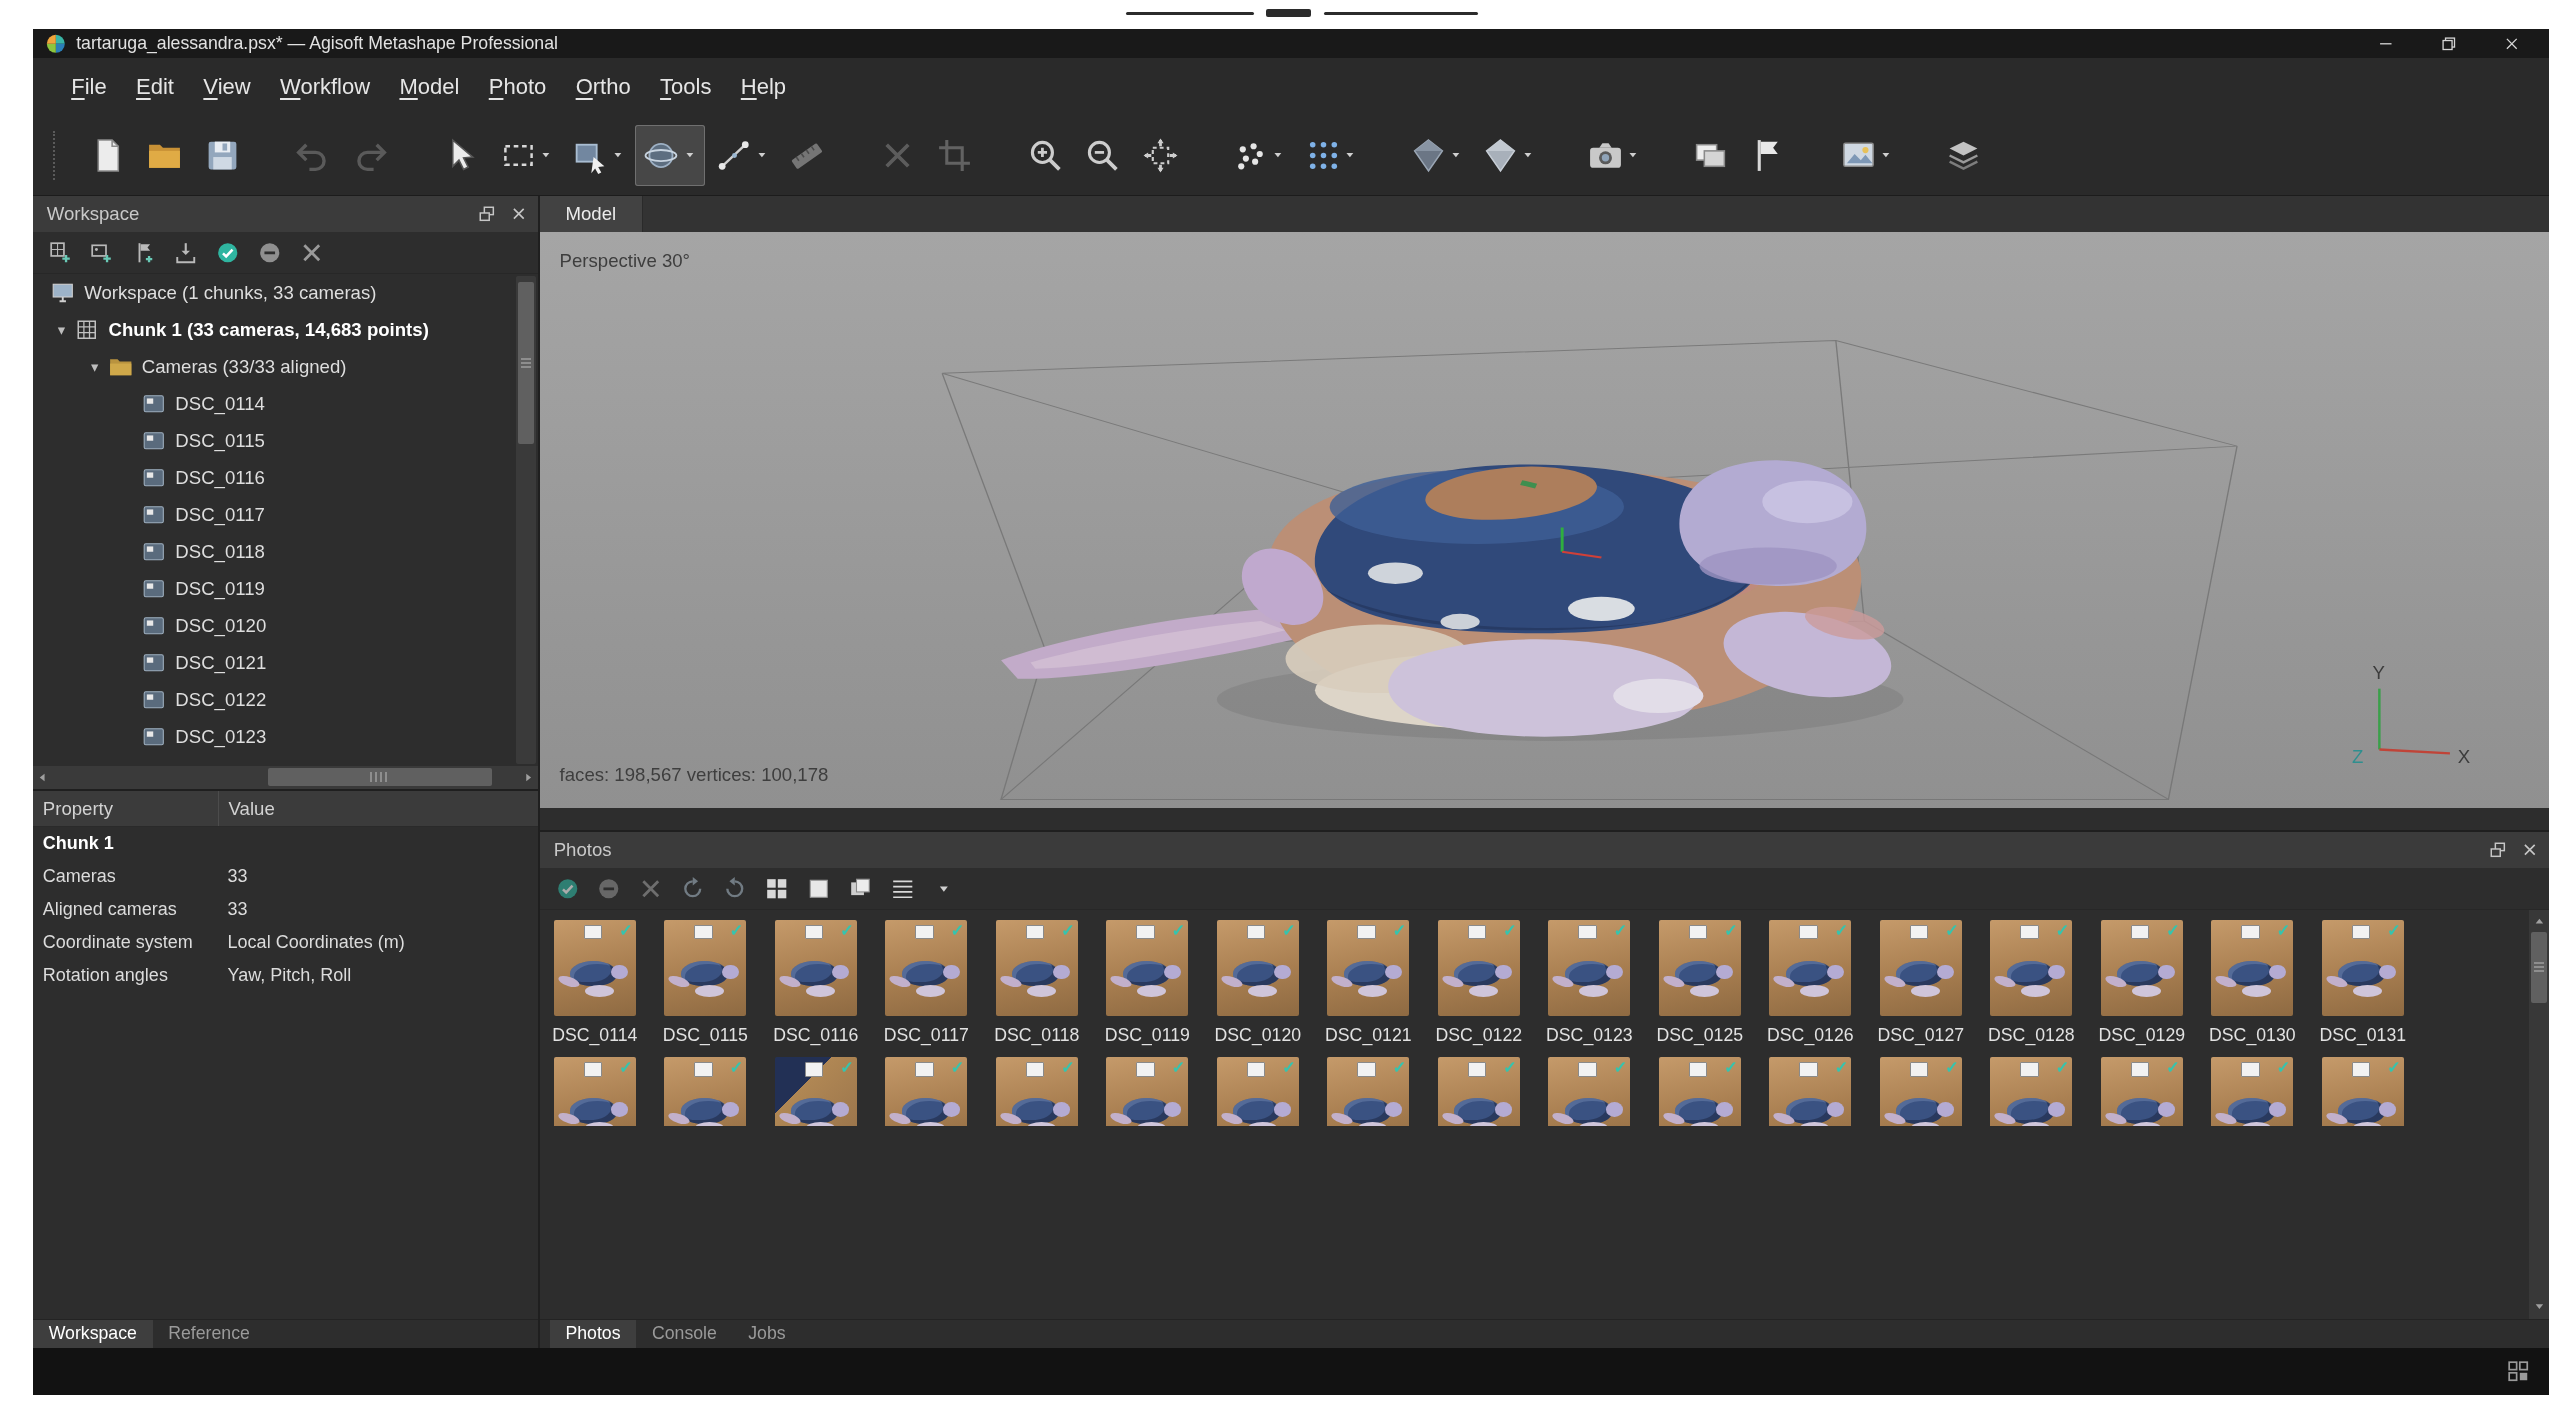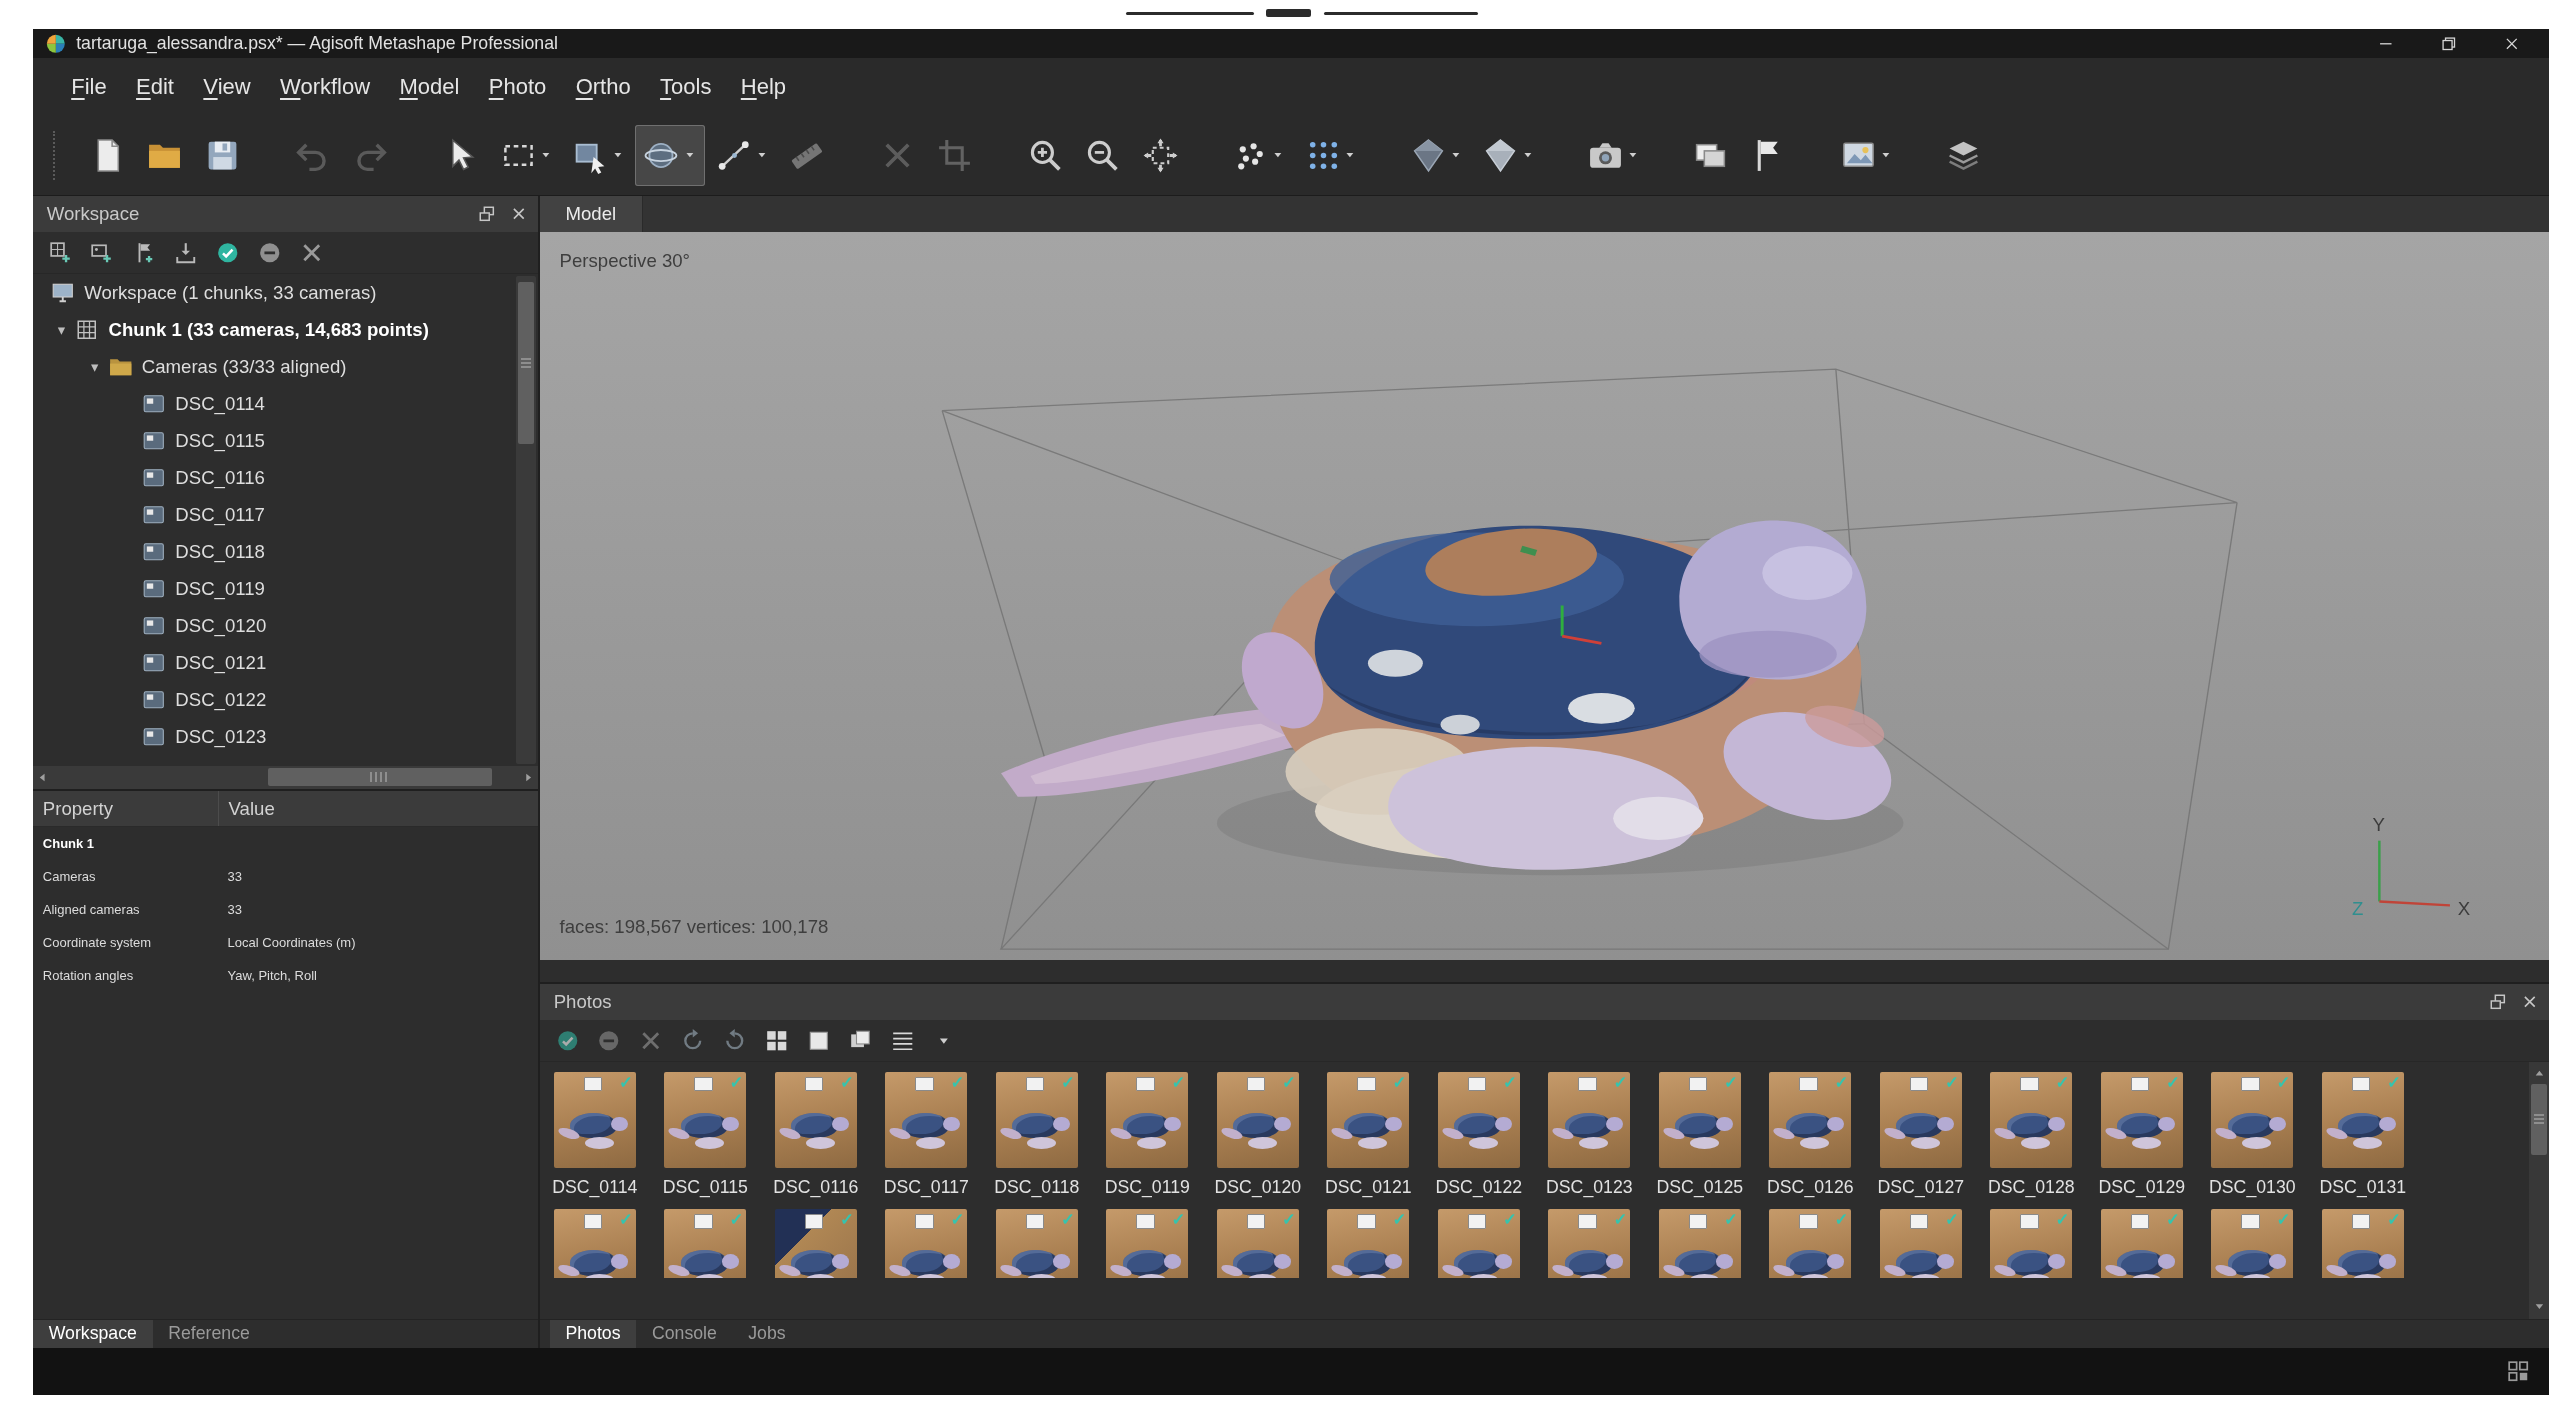--- a/index.html
+++ b/index.html
@@ -63,36 +63,36 @@
           background:repeating-linear-gradient(to right,#8e8e8e 0 2px,transparent 2px 4.9px);}
   .scroll-arrow{position:absolute;display:flex;align-items:center;justify-content:center;width:19.6px;height:23.5px;}
   #tree-arrow-left{left:0;top:0;}
   #tree-arrow-right{right:0;top:0;}
 
   #prop-grid{flex:1 1 auto;border-top:2px solid #1f1f1f;display:flex;flex-direction:column;min-height:0;}
   #prop-header{height:35px;background:#3b3b3b;display:flex;align-items:stretch;color:#d2d2d2;font-size:18.6px;
                flex:0 0 auto;border-bottom:1px solid #2a2a2a;}
   .prop-col1{width:175px;padding-left:9.8px;flex:0 0 auto;display:flex;align-items:center;}
   .prop-col2{flex:1;padding-left:9.8px;border-left:1px solid #4c4c4c;display:flex;align-items:center;}
-  .prop-row{height:33px;display:flex;align-items:center;font-size:13px;color:#dcdcdc;}
+  .prop-row{height:33px;display:flex;align-items:center;font-size:18px;color:#dcdcdc;}
   .prop-row .pr-name{width:175px;padding-left:9.8px;flex:0 0 auto;white-space:nowrap;}
   .prop-row .pr-val{flex:1;padding-left:9.8px;white-space:nowrap;}
   .prop-row.bold .pr-name{font-weight:bold;color:#ffffff;}
 
   .bottom-tabs{height:28.4px;display:flex;align-items:stretch;background:#2d2d2d;border-top:1px solid #232323;
                flex:0 0 auto;}
   .bottom-tab{padding:0 15.7px;display:flex;align-items:center;font-size:17.7px;color:#9a9a9a;}
   .bottom-tab.active{background:#3e3e3e;color:#ffffff;}
 
   
   #right-col{flex:1;display:flex;flex-direction:column;min-width:0;}
   #model-tabstrip{height:36px;background:#333333;display:flex;flex:0 0 auto;}
   .doc-tab{padding:0 25.5px;background:#424242;color:#ececec;font-size:18.6px;display:flex;align-items:center;
            border-right:1px solid #2a2a2a;}
-  #viewport{height:728px;position:relative;flex:0 0 auto;background:linear-gradient(#a5a5a5,#909090);overflow:hidden;}
+  #viewport{height:576px;position:relative;flex:0 0 auto;background:linear-gradient(#a5a5a5,#909090);overflow:hidden;}
   #scene{position:absolute;left:0;top:0;width:100%;height:100%;}
   .vp-label{position:absolute;left:19.6px;top:17.7px;color:#3e3e3e;font-size:18.6px;}
   .vp-stats{position:absolute;left:19.6px;bottom:21.6px;color:#3e3e3e;font-size:18.6px;}
   #axis-gizmo{position:absolute;right:54px;bottom:27.5px;width:147px;height:118px;}
 
   
   #photos-panel{flex:1;display:flex;flex-direction:column;background:#2d2d2d;border-top:2px solid #1f1f1f;min-height:0;margin-top:22px;}
   #thumbs-area{flex:1;position:relative;overflow:hidden;padding-left:11.8px;}
   .thumb-row{display:flex;align-items:flex-start;}
   #thumb-row1{margin-top:9.8px;}

